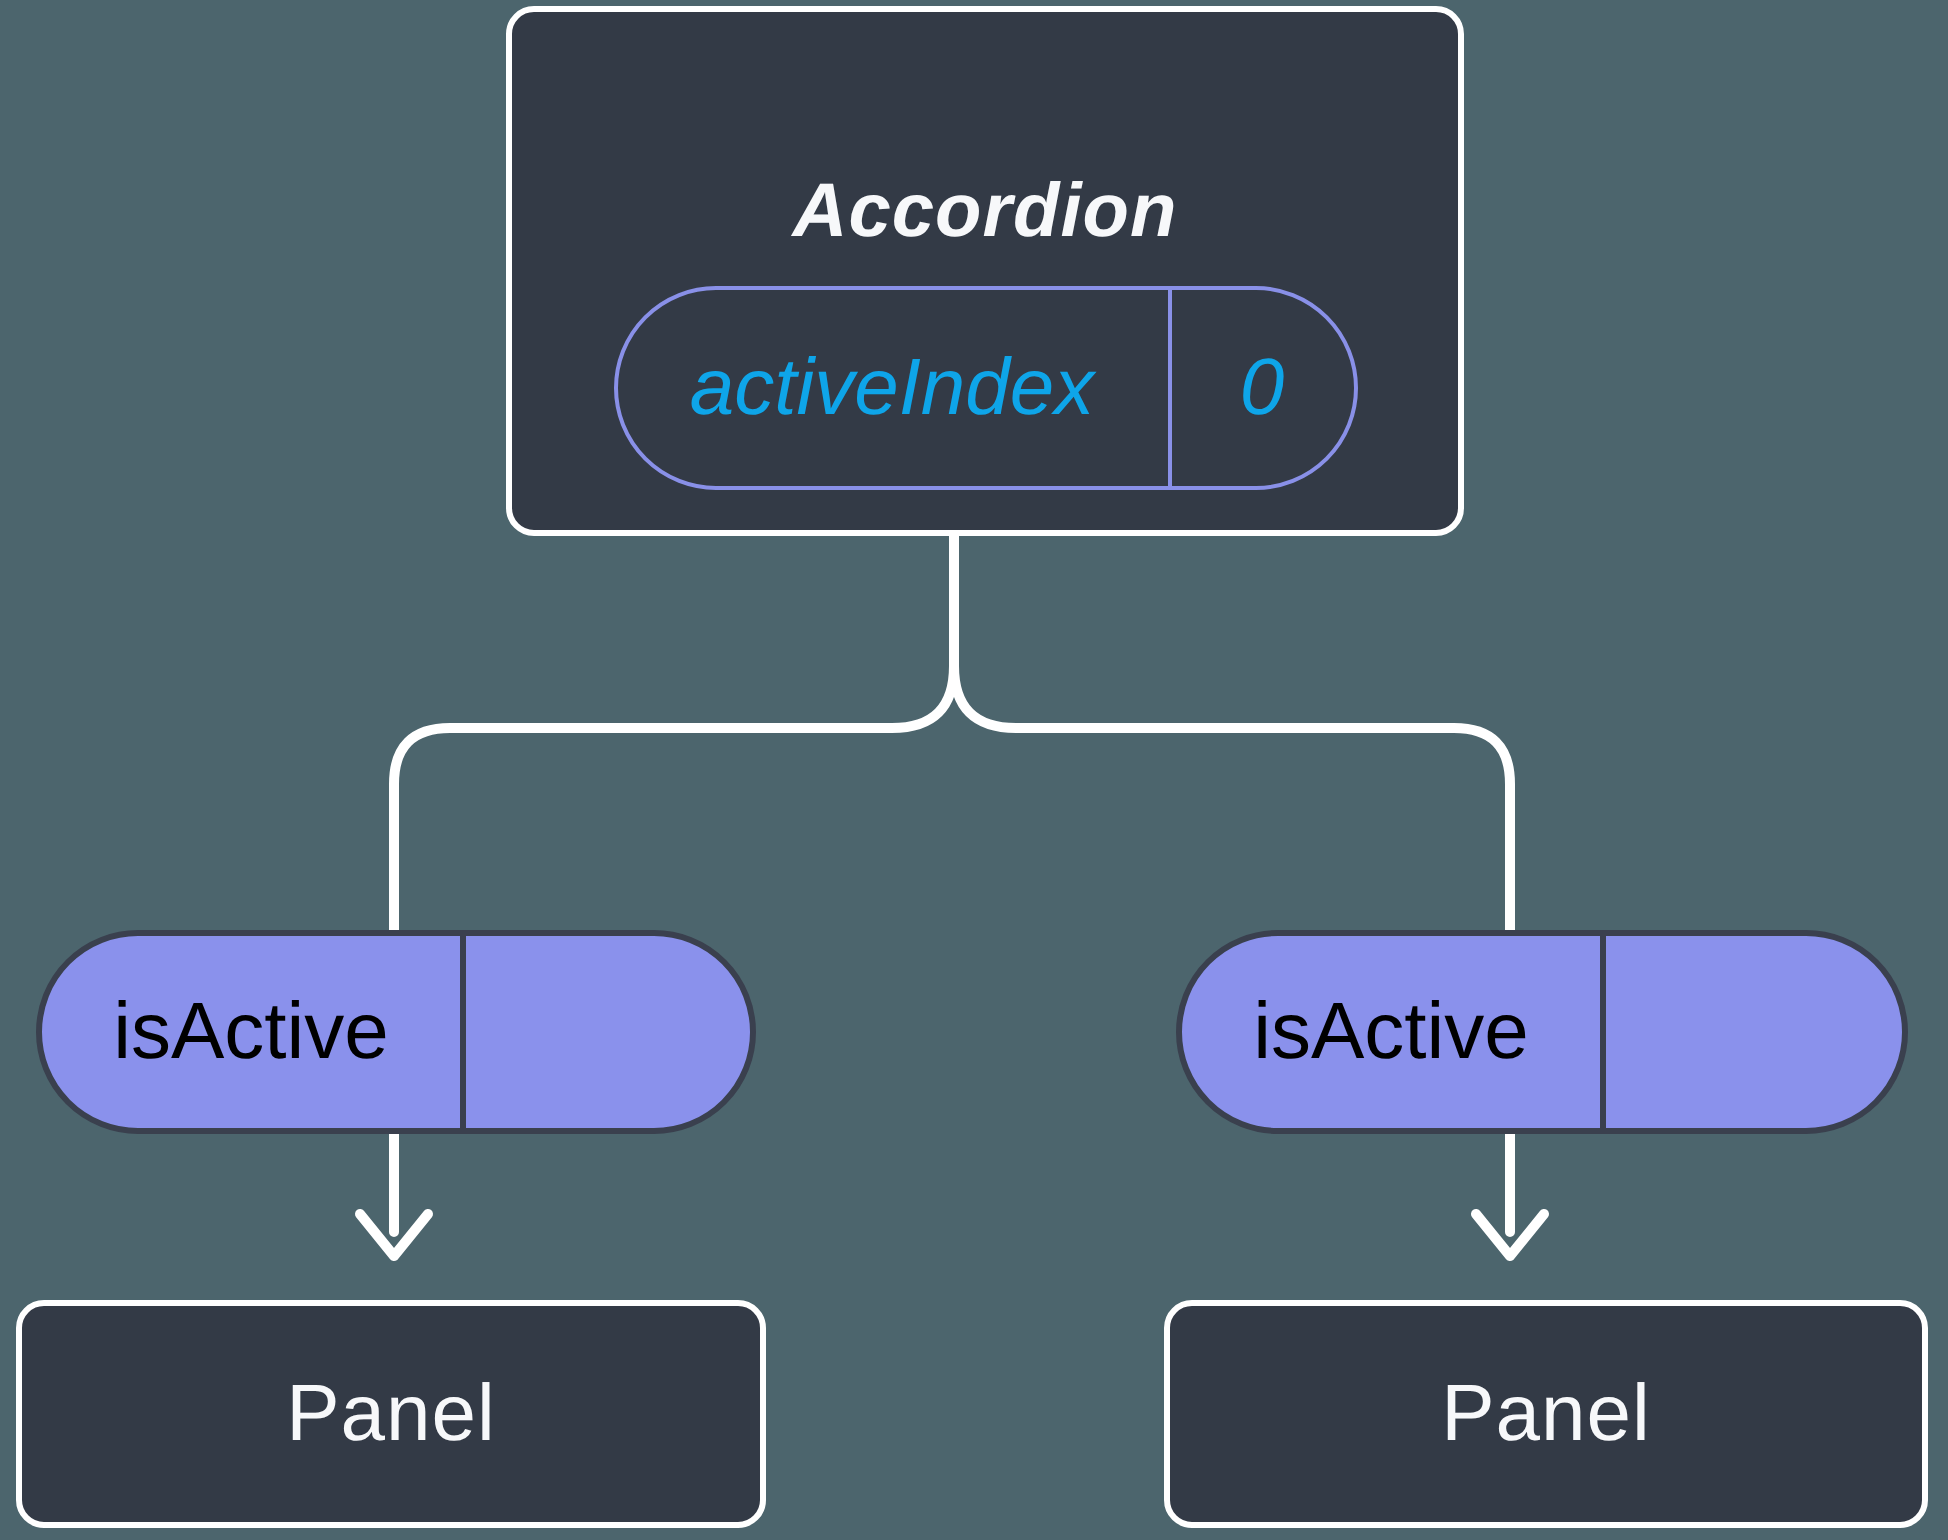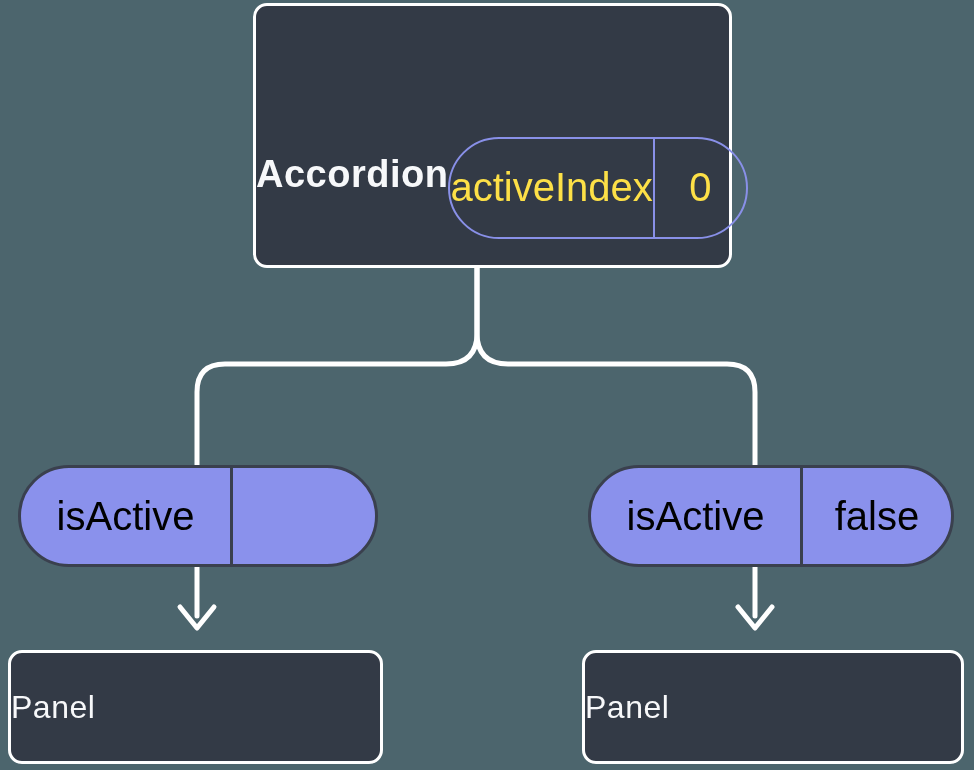--- a/index.html
+++ b/index.html
@@ -37,35 +37,37 @@
     border-radius: 14px;
     box-sizing: border-box;
     color: #F7F8FA;
   }
   .node.root {
     left: 253px;
     top: 3px;
     width: 479px;
     height: 265px;
     display: flex;
-    flex-direction: row;
+    flex-direction: column;
     align-items: center;
     padding-top: 76px;
+    font-style: italic;
   }
   .node-title {
     font-size: 38px;
     font-weight: 600;
     line-height: 48px;
     letter-spacing: 0.5px;
     color: #F7F8FA;
   }
   .node.panel {
     display: flex;
     align-items: center;
-    font-size: 32px;
+    justify-content: center;
+    font-size: 40px;
     font-weight: 500;
     letter-spacing: 0.5px;
   }
   .panel-left  { left: 8px;   top: 650px; width: 375px; height: 114px; }
   .panel-right { left: 582px; top: 650px; width: 382px; height: 114px; }
   
   .pill {
     box-sizing: border-box;
     display: flex;
     align-items: stretch;
@@ -74,24 +76,24 @@
   }
   .pill .seg {
     display: flex;
     align-items: center;
     justify-content: center;
     font-size: 40px;
     font-weight: 400;
   }
   
   .pill-state {
-    margin-top: 28px;
+    margin-top: 13px;
     width: 372px;
     border: 2px solid #8990E8;
-    color: #fde047;
+    color: #0ea5e9;
     justify-content: center;
   }
   .pill-state .seg-key { flex: 1; border-right: 2px solid #8990E8; }
   .pill-state .seg-val { width: 91px; }
   
   .pill-prop {
     position: absolute;
     z-index: 1;
     top: 465px;
     background: #8A91EC;
@@ -122,21 +124,20 @@
       <span class="seg seg-val">0</span>
     </div>
   </div>
 
   <div class="pill pill-prop pill-prop-left">
     <span class="seg seg-key">isActive</span>
   </div>
 
   <div class="pill pill-prop pill-prop-right">
     <span class="seg seg-key">isActive</span>
-    <span class="seg seg-val">false</span>
   </div>
 
   <div class="node panel panel-left">
     <span>Panel</span>
   </div>
   <div class="node panel panel-right">
     <span>Panel</span>
   </div>
 
 </div>

